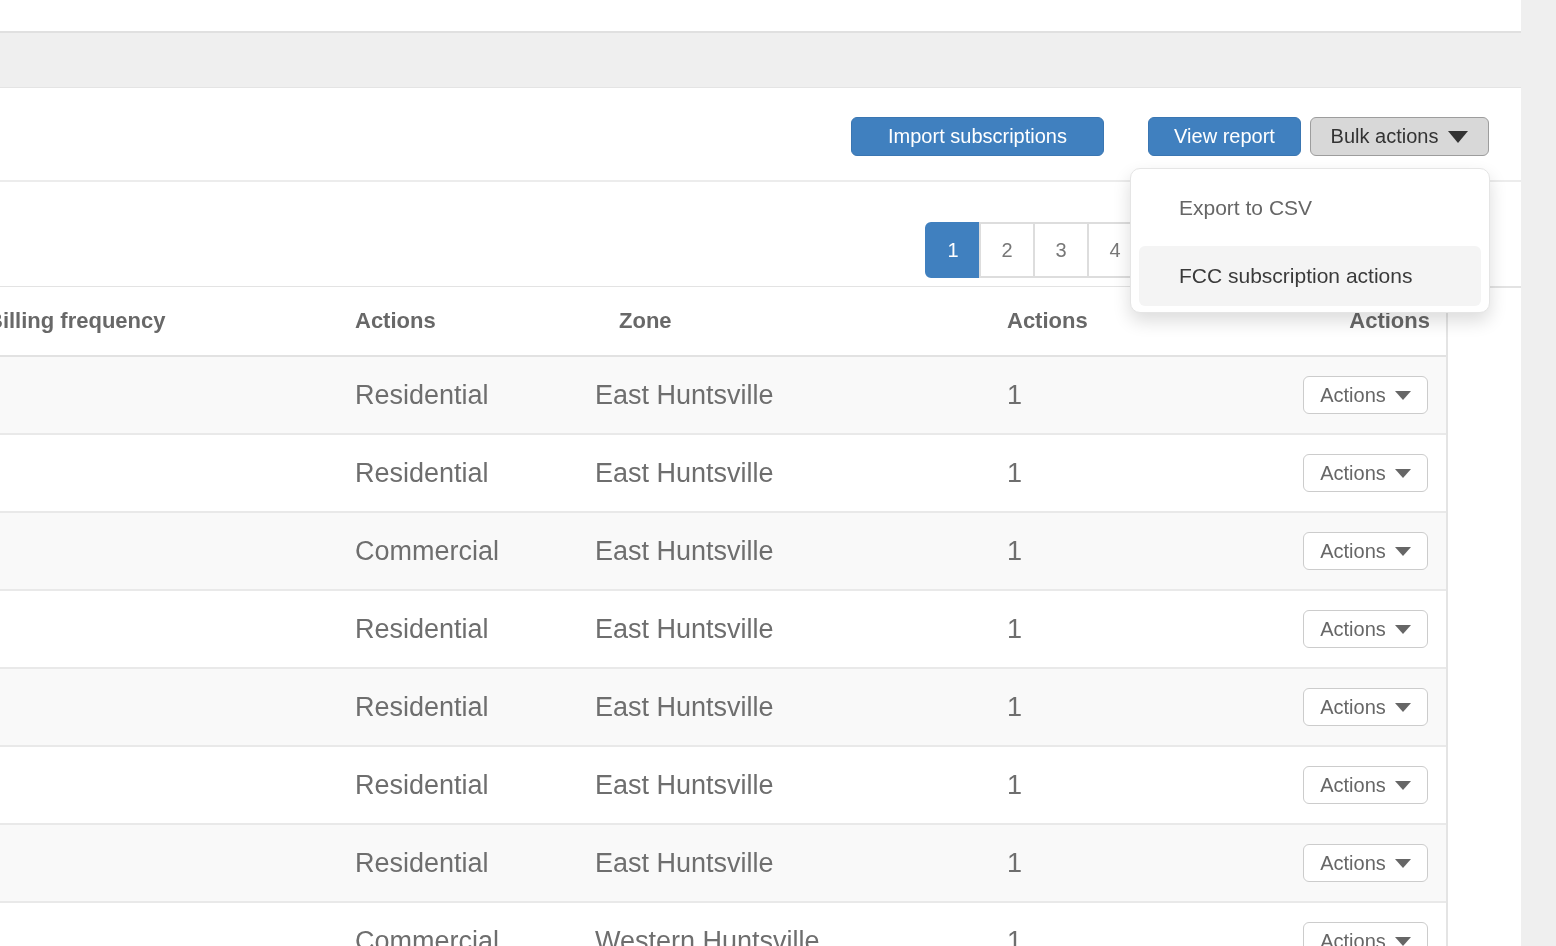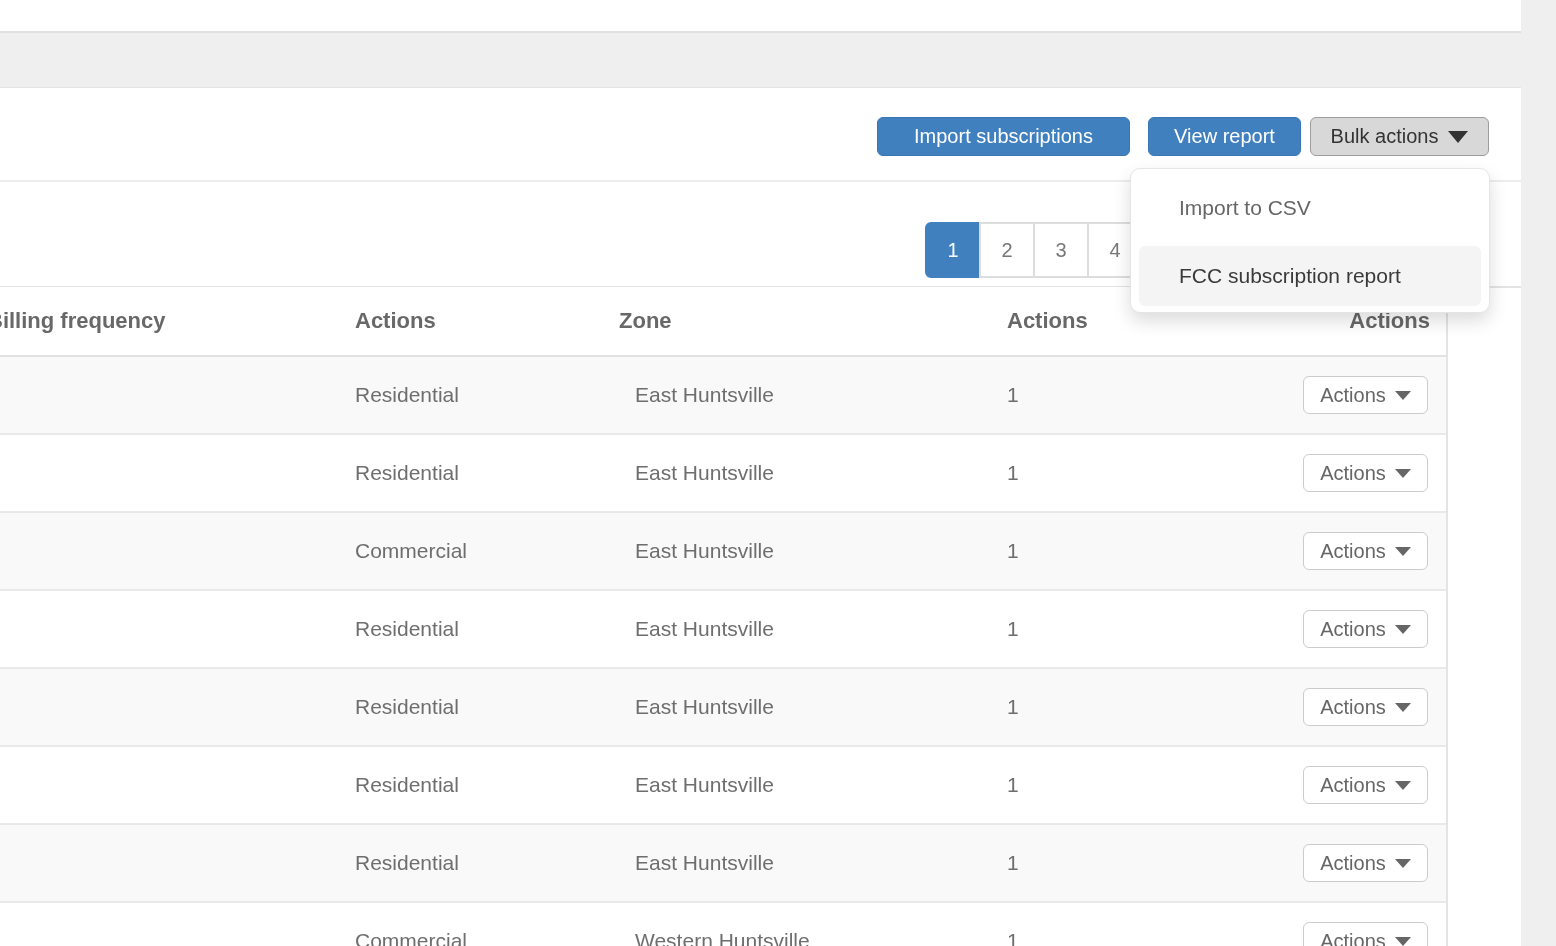--- a/index.html
+++ b/index.html
@@ -42,21 +42,21 @@
     border:1px solid #3a76b2;
     color:#ffffff;
   }
   .btn-gray{
     background:#d8d8d8;
     border:1px solid #9d9d9d;
     color:#333333;
     gap:10px;
   }
   .btn-new{left:640px;width:218px;}
-  .btn-import{left:877px;width:253px;}
+  .btn-import{left:851px;width:253px;}
   .btn-view{left:1148px;width:153px;}
   .btn-bulk{left:1310px;width:179px;}
 
   .toolbar-divider{
     position:absolute;left:0;top:180px;width:1521px;height:0;
     border-top:2px solid #ececec;
   }
 
   
   .pagination{
@@ -111,25 +111,25 @@
 
   .trow{
     position:relative;height:78px;
     border-bottom:2px solid #e9e9e9;
     box-sizing:border-box;
     background:#ffffff;
   }
   .trow.odd{background:#f9f9f9;}
   .td{
     position:absolute;top:0;height:76px;line-height:76px;
-    font-size:21px;color:#6e6e6e;white-space:nowrap;
+    font-size:27px;color:#6e6e6e;white-space:nowrap;
   }
   .td-bf{left:0;}
   .td-market{left:355px;}
-  .td-zone{left:635px;}
+  .td-zone{left:595px;}
   .td-products{left:1007px;}
   .row-actions-btn{
     position:absolute;right:18px;top:19px;
     width:125px;height:38px;
     box-sizing:border-box;
     background:#ffffff;border:1px solid #cccccc;border-radius:6px;
     color:#666666;font-size:20px;
     display:flex;align-items:center;justify-content:center;gap:9px;
     cursor:pointer;
   }
@@ -290,17 +290,17 @@
           <div class="td td-products">1</div>
           <button class="row-actions-btn">
             <span>Actions</span>
             <span class="caret"></span>
           </button>
         </div>
       </div>
   </div>
 
   <div class="dropdown-menu">
-      <div class="menu-item">Import to CSV</div>
-      <div class="menu-item highlighted">FCC subscription report</div>
+      <div class="menu-item">Export to CSV</div>
+      <div class="menu-item highlighted">FCC subscription actions</div>
     </div>
 
 </div>
 
 </body></html>

